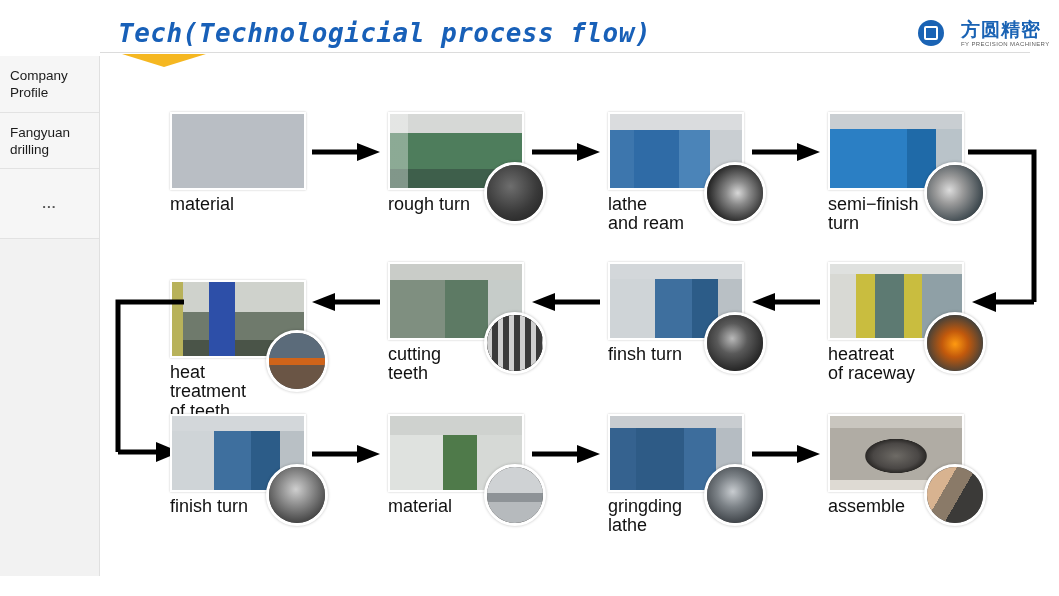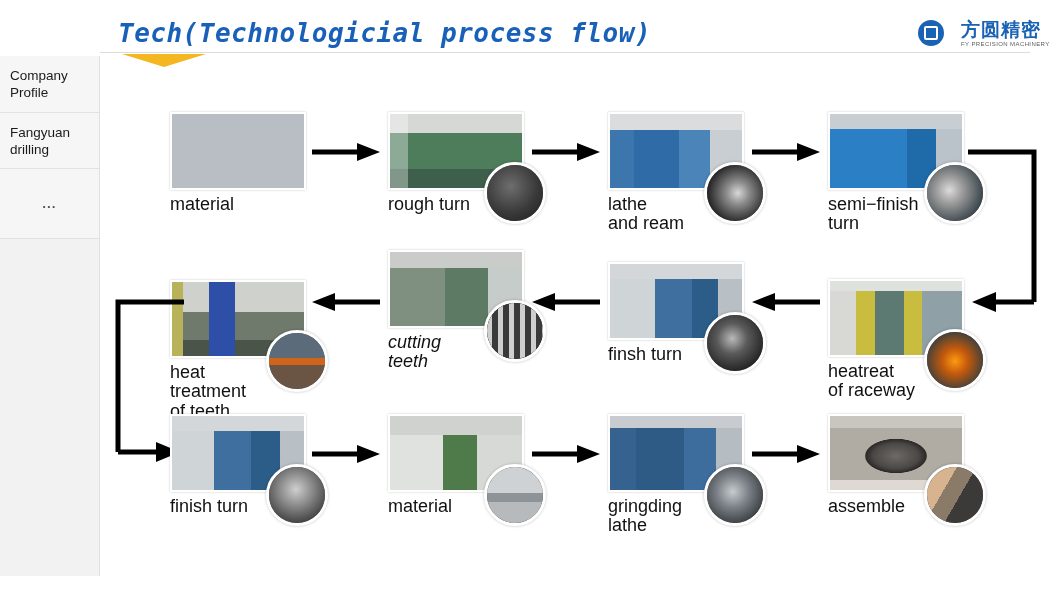--- a/index.html
+++ b/index.html
@@ -324,21 +324,21 @@
 of  teeth</div>
     </div>
 
     <div class="arrow-h" style="left:212px; top:234px; width:68px;">
       <svg width="68" height="24" viewBox="0 0 68 24">
         <line x1="68" y1="12" x2="18" y2="12" stroke="#000" stroke-width="5"></line>
         <polygon points="23,3 0,12 23,21" fill="#000"></polygon>
       </svg>
     </div>
 
-    <div class="node" style="left:288px; top:194px;font-style:italic;">
+    <div class="node" style="left:288px; top:206px;">
       <div class="node-photo">
         <div class="ph" style="background:
                linear-gradient(180deg,#c9ccc8 0 22%, rgba(0,0,0,0) 22%),
                linear-gradient(90deg,#7f8f80 0 42%, #5d7a64 42% 74%, #c6ccc9 74% 100%),
                linear-gradient(180deg,#9aa89a 0%, #5d7163 62%, #46503f 100%);"></div>
       </div>
       <div class="inset">
         <div class="ph" style="background:
                repeating-linear-gradient(90deg,#cfcfcf 0 5px,#3a3a3a 5px 11px),
                #2b2b2b;"></div>
@@ -367,21 +367,21 @@
       <div class="node-label">finsh turn</div>
     </div>
 
     <div class="arrow-h" style="left:652px; top:234px; width:68px;">
       <svg width="68" height="24" viewBox="0 0 68 24">
         <line x1="68" y1="12" x2="18" y2="12" stroke="#000" stroke-width="5"></line>
         <polygon points="23,3 0,12 23,21" fill="#000"></polygon>
       </svg>
     </div>
 
-    <div class="node" style="left:728px; top:223px;">
+    <div class="node" style="left:728px; top:206px;">
       <div class="node-photo">
         <div class="ph" style="background:
                linear-gradient(180deg,#dfe1df 0 14%, rgba(0,0,0,0) 14%),
                linear-gradient(90deg,#d8d9d4 0 20%, #c9bd3f 20% 34%, #5d7a72 34% 56%, #c9bd3f 56% 70%, #8fa0a6 70% 100%),
                linear-gradient(180deg,#b9bdb6 0%, #77837c 62%, #e6e8e6 85%, #dfe2df 100%);"></div>
       </div>
       <div class="inset">
         <div class="ph" style="background:
                radial-gradient(circle at 50% 52%, #ff9a10 0%, #c2590c 32%, #4a4238 70%, #2a2a2a 100%);"></div>
       </div>

